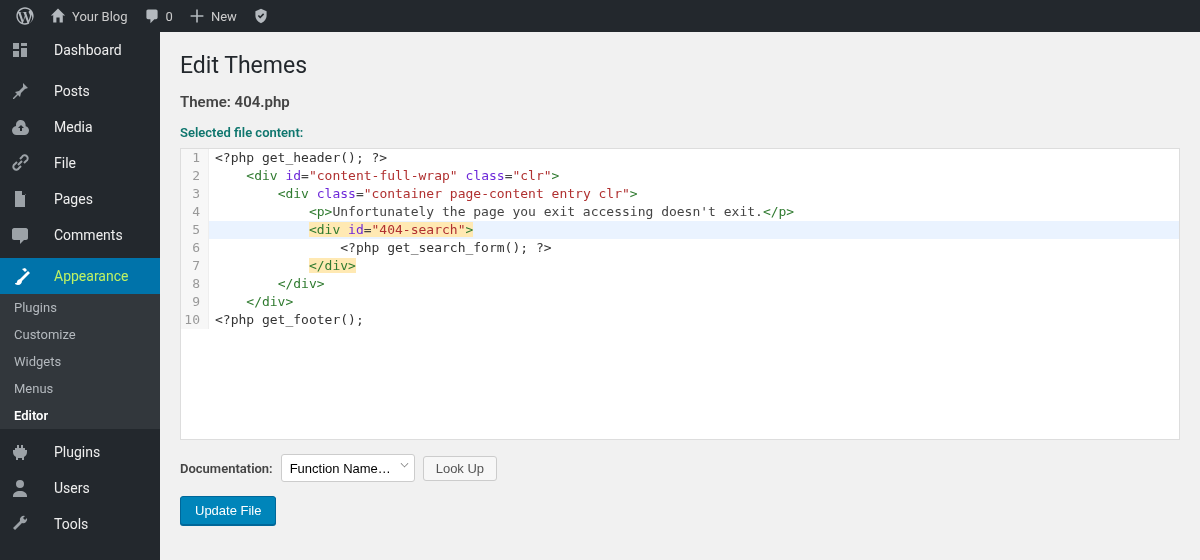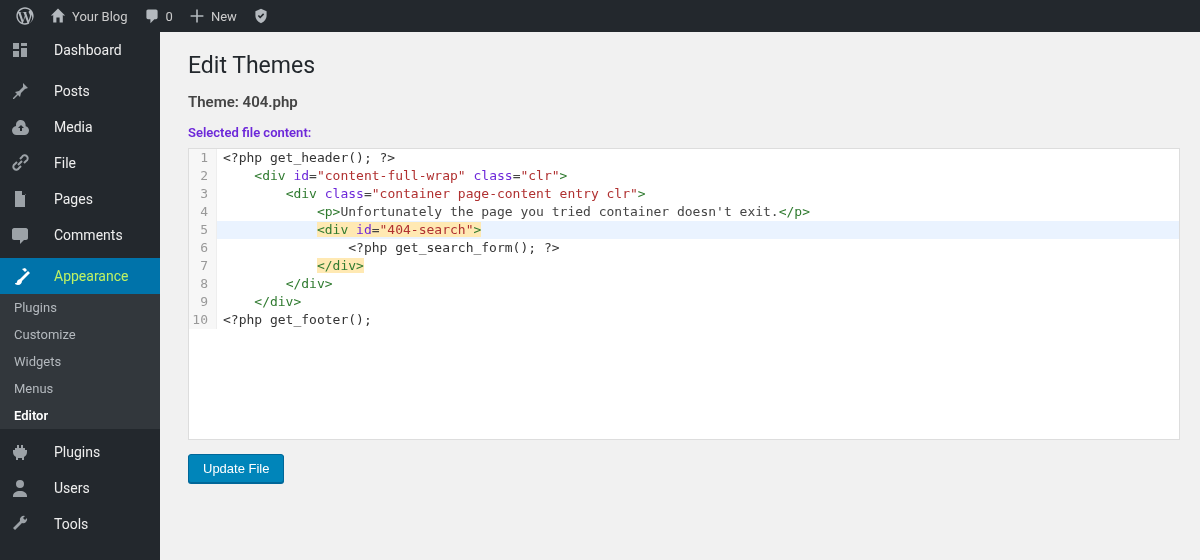--- a/index.html
+++ b/index.html
@@ -18,24 +18,24 @@
   .menu-item.active { background:#0073aa; color:#bef264; position:relative; }
   .menu-item.active svg { fill:#fff; }
   .menu-item.active::after {
     content:""; position:absolute; right:-8px; top:50%; transform:translateY(-50%);
     border:8px solid transparent; border-right-color:#f1f1f1;
   }
   .submenu { background:#32373c; }
   .submenu .sub-item { padding:6px 10px 6px 14px; color:#b4b9be; cursor:pointer; font-size:13px; }
   .submenu .sub-item.current { color:#fff; font-weight:600; }
   
-  .main { flex:1; padding:10px 20px 20px 28px; overflow:auto; }
+  .main { flex:1; padding:10px 20px 20px 20px; overflow:auto; }
   h1.page-title { font-size:23px; font-weight:400; color:#23282d; margin:10px 0 14px 0; }
   .theme-label { font-size:15px; font-weight:600; margin-bottom:14px; }
-  .file-label { font-size:13px; font-weight:600; color:#6d28d9; margin-bottom:8px; }
+  .file-label { font-size:13px; font-weight:600; color:#0f766e; margin-bottom:8px; }
   .code-editor { border:1px solid #ddd; background:#fff; font-family: Menlo, Consolas, monospace; font-size:13px; line-height:18px; }
   .code-editor .line { display:flex; }
   .code-editor .gutter { width:28px; text-align:right; padding-right:8px; color:#999; background:#f7f7f7; border-right:1px solid #eee; user-select:none; }
   .code-editor .code { padding-left:6px; white-space:pre; flex:1; }
   .code-editor .hl-line .code { background:#eaf3ff; }
   .code-editor .mark { background:#ffe9b3; }
   .tag { color:#2f7a2f; }
   .attr { color:#6d28d9; }
   .str { color:#b03030; }
   .php { color:#333; }
@@ -171,21 +171,21 @@
       <div class="line">
           <div class="gutter">2</div>
           <div class="code"><span>    </span><span class="tag">&lt;div </span><span class="attr">id</span><span>=</span><span class="str">"content-full-wrap"</span><span> </span><span class="attr">class</span><span>=</span><span class="str">"clr"</span><span class="tag">&gt;</span></div>
         </div>
       <div class="line">
           <div class="gutter">3</div>
           <div class="code"><span>        </span><span class="tag">&lt;div </span><span class="attr">class</span><span>=</span><span class="str">"container page-content entry clr"</span><span class="tag">&gt;</span></div>
         </div>
       <div class="line">
           <div class="gutter">4</div>
-          <div class="code"><span>            </span><span class="tag">&lt;p&gt;</span><span>Unfortunately the page you tried container doesn't exit.</span><span class="tag">&lt;/p&gt;</span></div>
+          <div class="code"><span>            </span><span class="tag">&lt;p&gt;</span><span>Unfortunately the page you exit accessing doesn't exit.</span><span class="tag">&lt;/p&gt;</span></div>
         </div>
       <div class="line hl-line">
           <div class="gutter">5</div>
           <div class="code"><span>            </span><span class="mark"><span class="tag">&lt;div </span><span class="attr">id</span><span>=</span><span class="str">"404-search"</span><span class="tag">&gt;</span></span></div>
         </div>
       <div class="line">
           <div class="gutter">6</div>
           <div class="code"><span>                </span><span class="php">&lt;?php get_search_form(); ?&gt;</span></div>
         </div>
       <div class="line">
@@ -200,16 +200,25 @@
           <div class="gutter">9</div>
           <div class="code"><span>    </span><span class="tag">&lt;/div&gt;</span></div>
         </div>
       <div class="line">
           <div class="gutter">10</div>
           <div class="code"><span class="php">&lt;?php get_footer();</span></div>
         </div>
       <div class="pad"></div>
     </div>
 
+    <div class="doc-row">
+      <label>Documentation:</label>
+      <span class="select-wrap">
+        <select class="doc-select">
+          <option>Function Name…</option>
+        </select>
+      </span>
+      <button class="btn">Look Up</button>
+    </div>
 
     <button class="btn-primary">Update File</button>
   </div>
 </div>
 
 </body></html>

